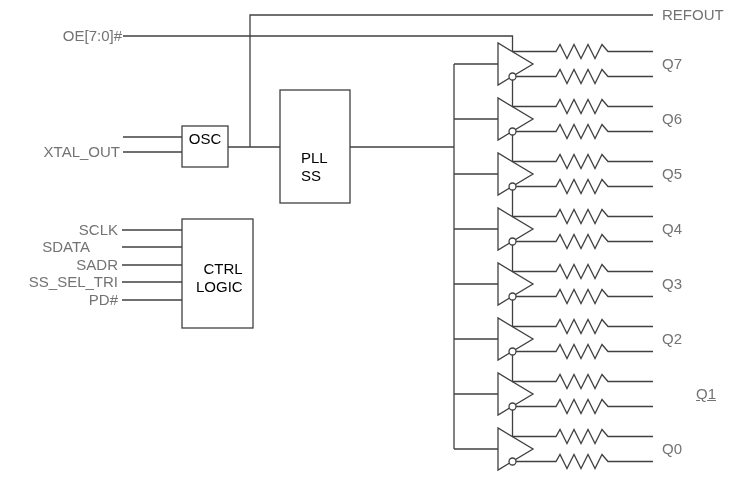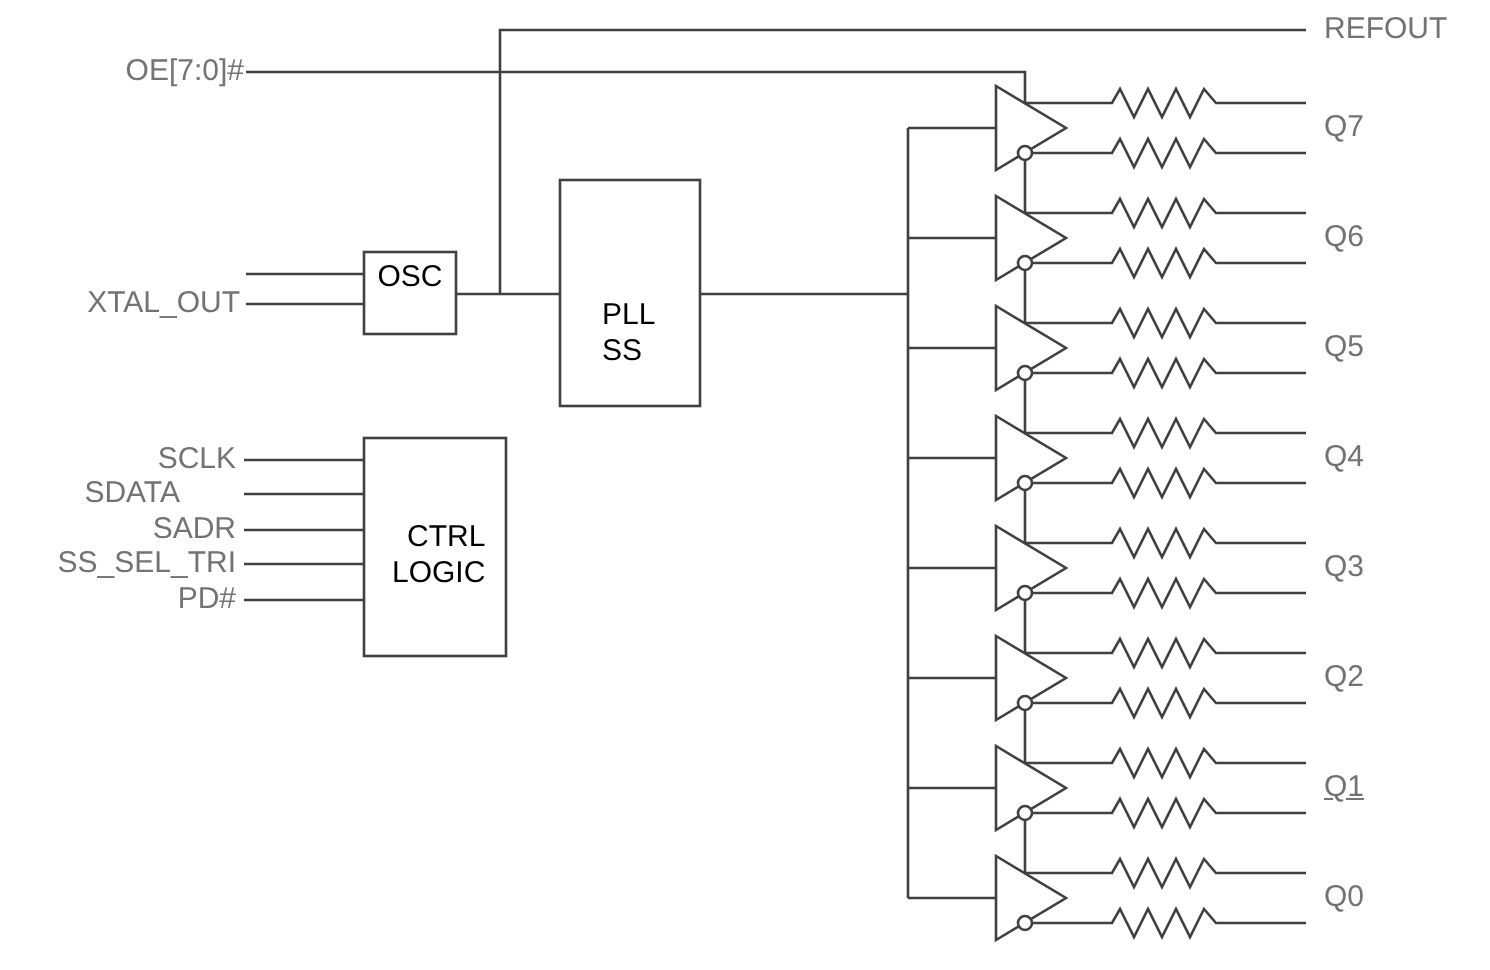--- a/index.html
+++ b/index.html
@@ -120,16 +120,16 @@
   <div class="block-text" style="left:196px;top:260px;text-align:right;"><span>CTRL</span><br><span>LOGIC</span></div>
 
   <div class="lbl" style="left:662px;top:6px;">REFOUT</div>
   <div id="q-labels">
       <div class="lbl" style="left: 662px; top: 55px;">Q7</div>
       <div class="lbl" style="left: 662px; top: 110px;">Q6</div>
       <div class="lbl" style="left: 662px; top: 165px;">Q5</div>
       <div class="lbl" style="left: 662px; top: 220px;">Q4</div>
       <div class="lbl" style="left: 662px; top: 275px;">Q3</div>
       <div class="lbl" style="left: 662px; top: 330px;">Q2</div>
-      <div class="lbl" style="left: 662px; top: 385px; text-decoration: underline;">Q1</div>
+      <div class="lbl" style="left: 696px; top: 385px; text-decoration: underline;">Q1</div>
       <div class="lbl" style="left: 662px; top: 440px;">Q0</div>
     </div>
 </div>
 
 </body></html>

